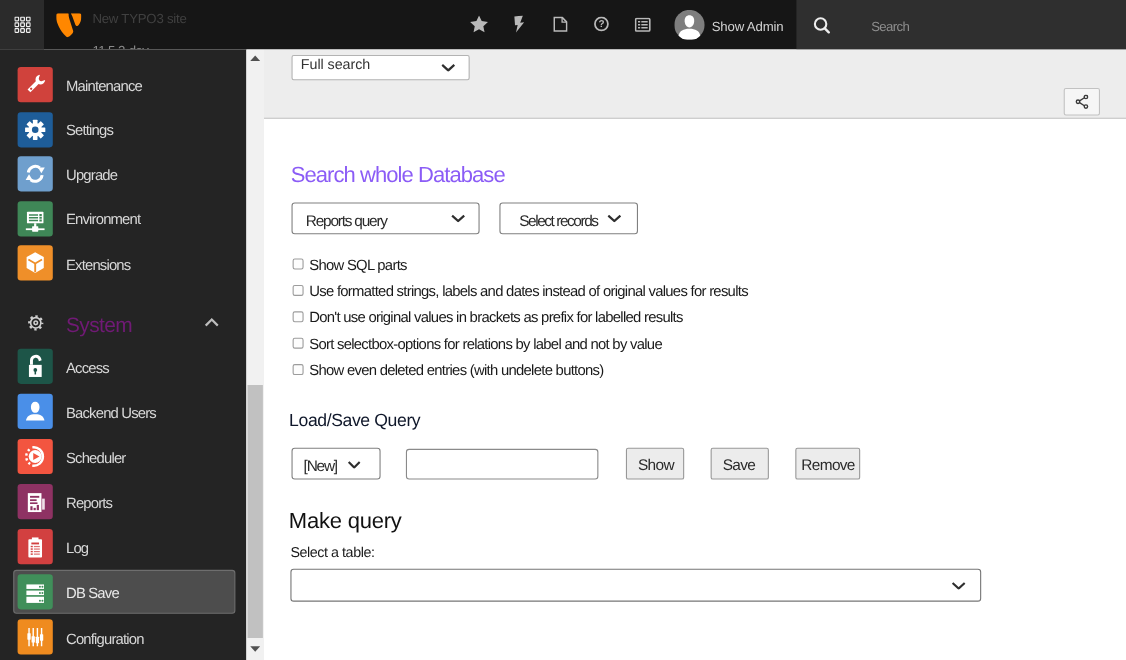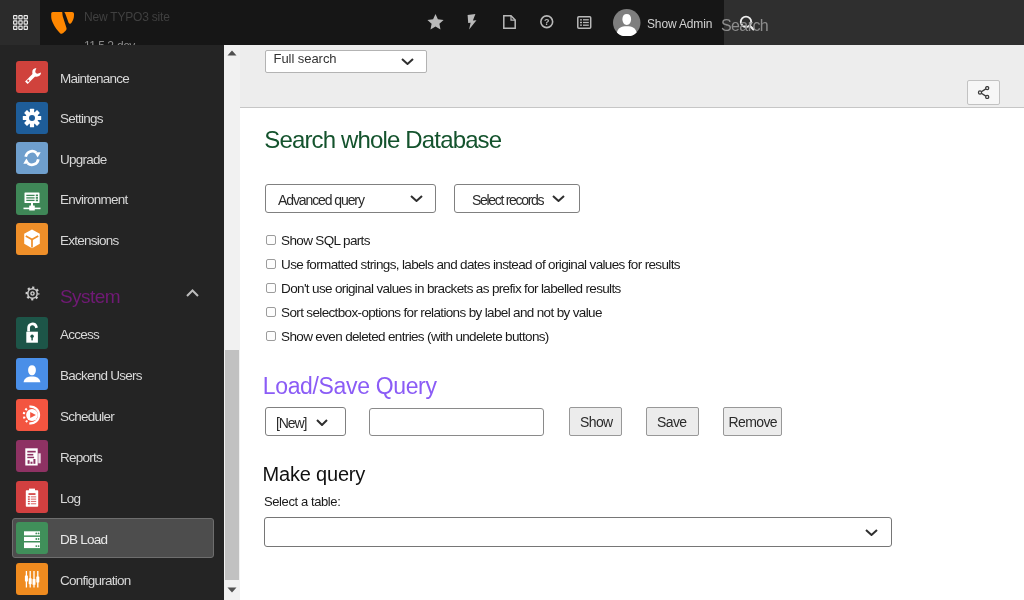--- a/index.html
+++ b/index.html
@@ -63,21 +63,21 @@
 <path fill="#fff" d="M9.4,9.9 C9.4,6.8 11.1,4.9 13.75,4.9 C16.4,4.9 18.1,6.8 18.1,9.9 C18.1,13.1 16.4,15.9 13.75,15.9 C11.1,15.9 9.4,13.1 9.4,9.9 Z"></path>
 <path fill="#fff" d="M3.9,23.4 C4.8,19.1 8.2,17.2 13.75,17.2 C19.3,17.2 22.7,19.1 23.6,23.4 C21.1,26 17.6,27.5 13.75,27.5 C9.9,27.5 6.4,26 3.9,23.4 Z"></path>
 </svg>
 <div class="txt" style="left:647px;top:17.6px;font-size:12px;letter-spacing:-0.15px;color:#d2d2d2">Show Admin</div>
 
 <div class="a" style="left:724px;top:0;width:300px;height:45px;background:#2f2f2f"></div>
 <svg class="a" style="left:739px;top:14.5px" width="16" height="16" viewBox="0 0 16 16">
 <circle cx="7" cy="6.8" r="5.2" fill="none" stroke="#ededed" stroke-width="1.9"></circle>
 <line x1="10.8" y1="10.8" x2="14.4" y2="14.4" stroke="#ededed" stroke-width="2.2" stroke-linecap="round"></line>
 </svg>
-<div class="txt" style="left:721px;top:18.2px;font-size:16px;letter-spacing:-0.6px;color:#8e8e8e">Search</div>
+<div class="txt" style="left:792px;top:18.2px;font-size:12px;letter-spacing:-0.6px;color:#8e8e8e">Search</div>
 
 <div class="a" style="left:0;top:45px;width:224px;height:555px;background:#242424"></div>
 
 <div class="a" style="left:16px;top:61px;width:32px;height:32px;border-radius:3px;background:#d0423c">
 <svg width="32" height="32" viewBox="0 0 32 32">
       <g transform="rotate(45,16,16)">
 <path fill="#fff" d="M12.7,6.5 A4.4,4.4 0 1 0 19.3,6.5 L18,9.2 A2.2,2.2 0 0 1 14,9.2 Z"></path>
 <rect x="14.2" y="12.8" width="3.6" height="11.2" fill="#fff"></rect>
 <circle cx="16" cy="21.2" r="1.05" fill="#d0423c"></circle>
 </g>
@@ -223,21 +223,21 @@
       </g>
 <g fill="#408f5a">
         <circle cx="20.3" cy="11.4" r="0.9"></circle>
         <circle cx="22.6" cy="11.4" r="0.9"></circle>
         <circle cx="20.3" cy="17" r="0.9"></circle>
         <circle cx="22.6" cy="17" r="0.9"></circle>
         <circle cx="20.3" cy="24.1" r="0.9"></circle>
         <circle cx="22.6" cy="24.1" r="0.9"></circle>
       </g>
 </svg></div>
-<div class="txt" style="left:60px;top:532.7px;font-size:13.5px;letter-spacing:-0.75px;color:#e8e8e8">DB Load</div>
+<div class="txt" style="left:60px;top:532.7px;font-size:13.5px;letter-spacing:-0.75px;color:#e8e8e8">DB Save</div>
 
 <div class="a" style="left:16px;top:563px;width:32px;height:32px;border-radius:3px;background:#ef8b1f">
 <svg width="32" height="32" viewBox="0 0 32 32">
 <g stroke="#fff" stroke-width="1.3">
         <line x1="10.4" y1="8" x2="10.4" y2="24.5"></line>
         <line x1="14.2" y1="8" x2="14.2" y2="24.5"></line>
         <line x1="18" y1="8" x2="18" y2="24.5"></line>
         <line x1="21.8" y1="8" x2="21.8" y2="24.5"></line>
       </g>
 <g fill="#fff">
@@ -268,45 +268,45 @@
 <svg class="a" style="left:977px;top:85.5px" width="13" height="13" viewBox="0 0 13 13">
 <g fill="none" stroke="#3a3a3a" stroke-width="1.25">
 <circle cx="3" cy="6.5" r="1.55"></circle>
       <circle cx="10.2" cy="2.1" r="1.55"></circle>
       <circle cx="10.2" cy="10.9" r="1.55"></circle>
 <line x1="4.4" y1="5.7" x2="8.8" y2="2.9"></line>
       <line x1="4.4" y1="7.3" x2="8.8" y2="10.1"></line>
 </g>
 </svg>
 
-<div class="txt" style="left:264.3px;top:128px;font-size:24px;letter-spacing:-0.85px;color:#14532d">Search whole Database</div>
+<div class="txt" style="left:264.3px;top:149px;font-size:20px;letter-spacing:-0.85px;color:#8b5cf6">Search whole Database</div>
 
 <div class="a" style="left:265px;top:184px;width:171px;height:29px;background:#fff;border:1px solid #808080;border-radius:3px"></div>
-<div class="txt" style="left:278px;top:192.5px;font-size:14px;letter-spacing:-1.1px;color:#2a2a2a">Advanced query</div>
+<div class="txt" style="left:278px;top:192.5px;font-size:14px;letter-spacing:-1.1px;color:#2a2a2a">Reports query</div>
 <svg class="a" style="left:409.5px;top:195.2px" width="13" height="7" viewBox="0 0 13 7">
     <path fill="none" stroke="#2f2f2f" stroke-width="2" d="M1,1 L6.5,6 L12,1"></path>
   </svg>
 <div class="a" style="left:454px;top:184px;width:126px;height:29px;background:#fff;border:1px solid #808080;border-radius:3px"></div>
 <div class="txt" style="left:472px;top:192.5px;font-size:14px;letter-spacing:-1.3px;color:#2a2a2a">Select records</div>
 <svg class="a" style="left:551.5px;top:195.2px" width="13" height="7" viewBox="0 0 13 7">
     <path fill="none" stroke="#2f2f2f" stroke-width="2" d="M1,1 L6.5,6 L12,1"></path>
   </svg>
 
 <div class="a" style="left:265.5px;top:234.7px;width:10px;height:10px;background:#fdfdfd;border:1px solid #9c9c9c;border-radius:2px"></div>
 <div class="txt" style="left:281.1px;top:233.7px;font-size:13.5px;letter-spacing:-0.65px;color:#1a1a1a">Show SQL parts</div>
 <div class="a" style="left:265.5px;top:258.7px;width:10px;height:10px;background:#fdfdfd;border:1px solid #9c9c9c;border-radius:2px"></div>
 <div class="txt" style="left:281.1px;top:257.7px;font-size:13.5px;letter-spacing:-0.65px;color:#1a1a1a">Use formatted strings, labels and dates instead of original values for results</div>
 <div class="a" style="left:265.5px;top:282.7px;width:10px;height:10px;background:#fdfdfd;border:1px solid #9c9c9c;border-radius:2px"></div>
 <div class="txt" style="left:281.1px;top:281.7px;font-size:13.5px;letter-spacing:-0.65px;color:#1a1a1a">Don't use original values in brackets as prefix for labelled results</div>
 <div class="a" style="left:265.5px;top:306.7px;width:10px;height:10px;background:#fdfdfd;border:1px solid #9c9c9c;border-radius:2px"></div>
 <div class="txt" style="left:281.1px;top:305.7px;font-size:13.5px;letter-spacing:-0.65px;color:#1a1a1a">Sort selectbox-options for relations by label and not by value</div>
 <div class="a" style="left:265.5px;top:330.7px;width:10px;height:10px;background:#fdfdfd;border:1px solid #9c9c9c;border-radius:2px"></div>
 <div class="txt" style="left:281.1px;top:329.7px;font-size:13.5px;letter-spacing:-0.65px;color:#1a1a1a">Show even deleted entries (with undelete buttons)</div>
 
-<div class="txt" style="left:262.8px;top:374.8px;font-size:23px;letter-spacing:-0.35px;color:#8b5cf6">Load/Save Query</div>
+<div class="txt" style="left:262.8px;top:374.8px;font-size:16px;letter-spacing:-0.35px;color:#0f172a">Load/Save Query</div>
 <div class="a" style="left:264.5px;top:407px;width:81px;height:28.5px;background:#fff;border:1px solid #808080;border-radius:3px"></div>
 <div class="txt" style="left:276px;top:416px;font-size:14px;letter-spacing:-1.1px;color:#2a2a2a">[New]</div>
 <svg class="a" style="left:316px;top:418.5px" width="12" height="7" viewBox="0 0 12 7">
     <path fill="none" stroke="#2f2f2f" stroke-width="2" d="M1,1 L6,6 L11,1"></path>
   </svg>
 <div class="a" style="left:369px;top:408px;width:175px;height:28px;background:#fff;border:1px solid #8a8a8a;border-radius:3px"></div>
 <div class="a" style="left:569px;top:407px;width:53px;height:29px;background:#ececec;border:1px solid #989898;border-radius:2px"></div>
 <div class="txt" style="left:580px;top:414.8px;font-size:14px;letter-spacing:-0.6px;color:#2a2a2a">Show</div>
 <div class="a" style="left:646px;top:407px;width:53px;height:29px;background:#ececec;border:1px solid #989898;border-radius:2px"></div>
 <div class="txt" style="left:657px;top:414.8px;font-size:14px;letter-spacing:-0.6px;color:#2a2a2a">Save</div>

